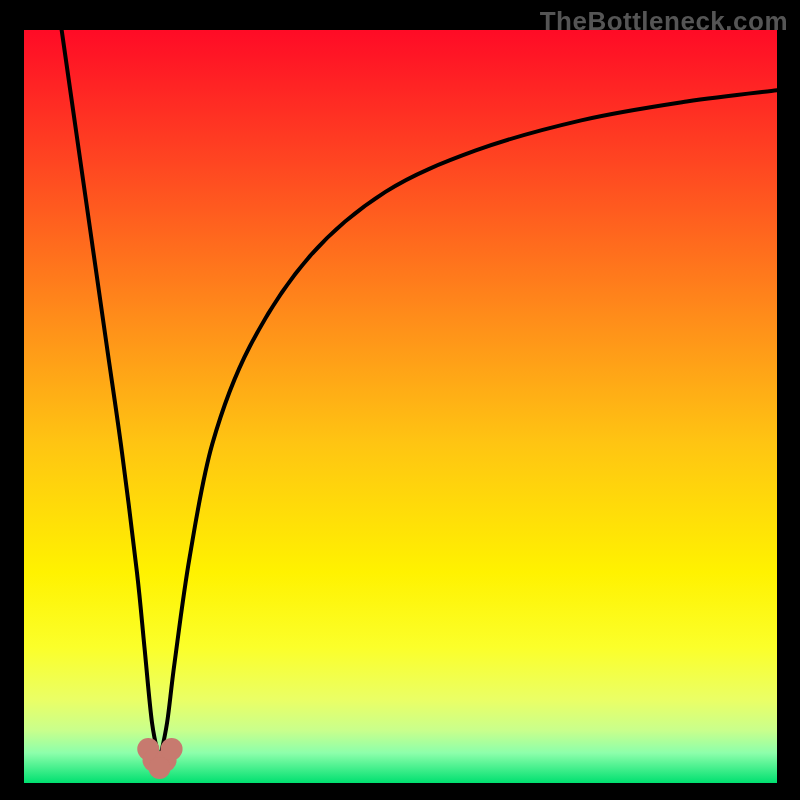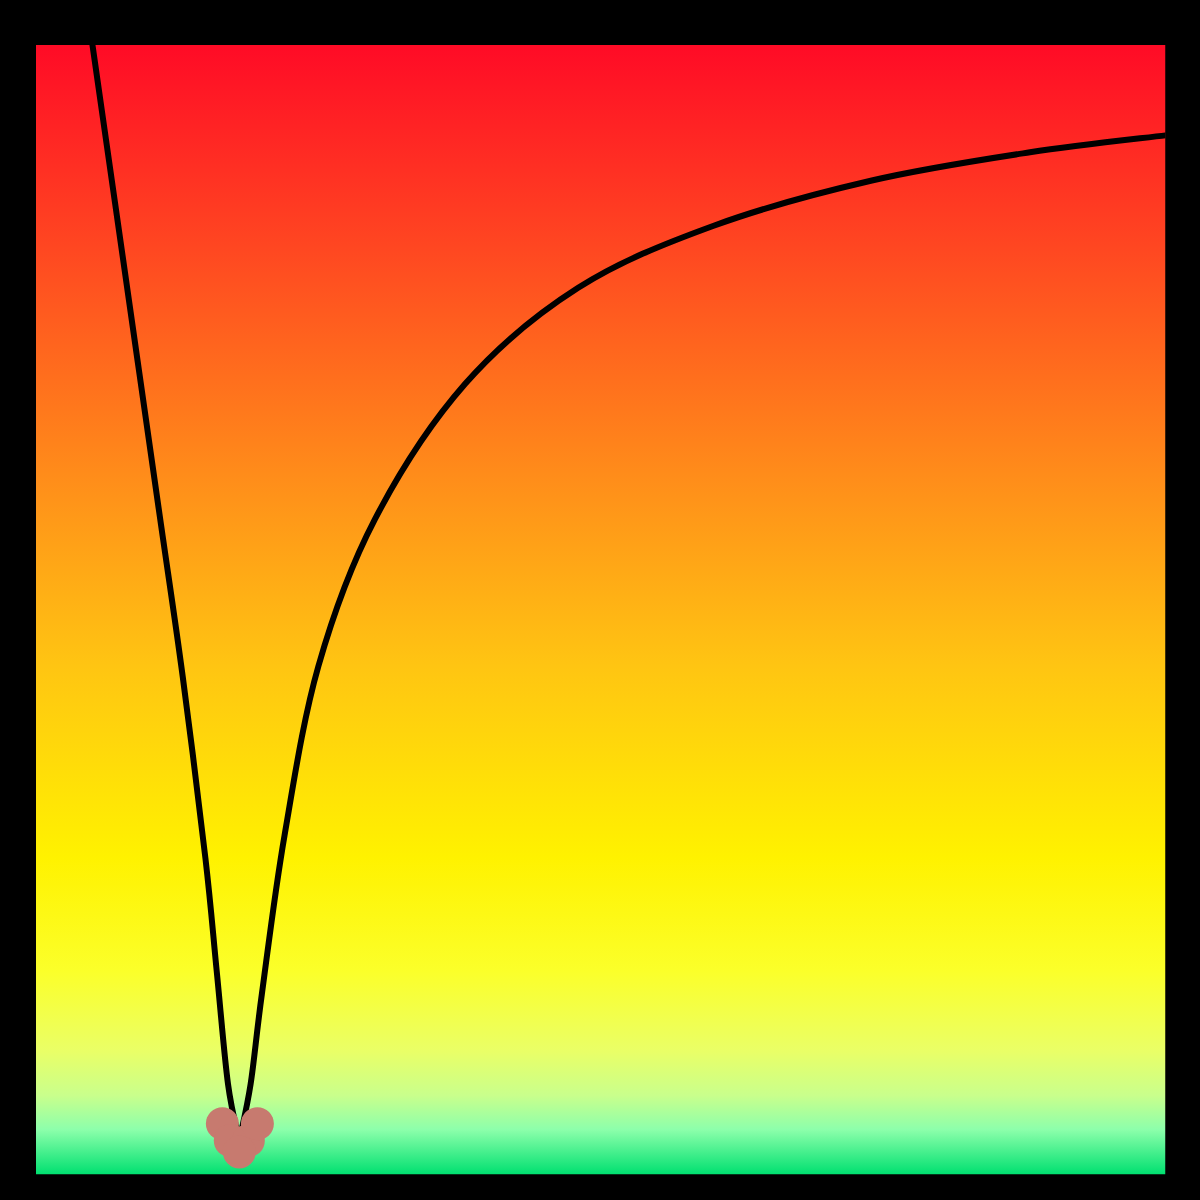--- a/index.html
+++ b/index.html
@@ -33,20 +33,21 @@
     height: 753px;
   }
   .plot svg {
     display: block;
   }
 </style>
 </head>
 <body>
 
 <div class="outer">
+  <div class="watermark">TheBottleneck.com</div>
 
   <div class="plot">
     <svg id="chart-svg" width="753" height="753" viewBox="0 0 753 753">
         <defs>
           <linearGradient id="bg-grad" x1="0" y1="0" x2="0" y2="1">
             <stop offset="0%" stop-color="#ff0b26"></stop>
             <stop offset="18%" stop-color="#ff4721"></stop>
             <stop offset="38%" stop-color="#ff8c1a"></stop>
             <stop offset="55.00000000000001%" stop-color="#ffc512"></stop>
             <stop offset="72%" stop-color="#fff200"></stop>

